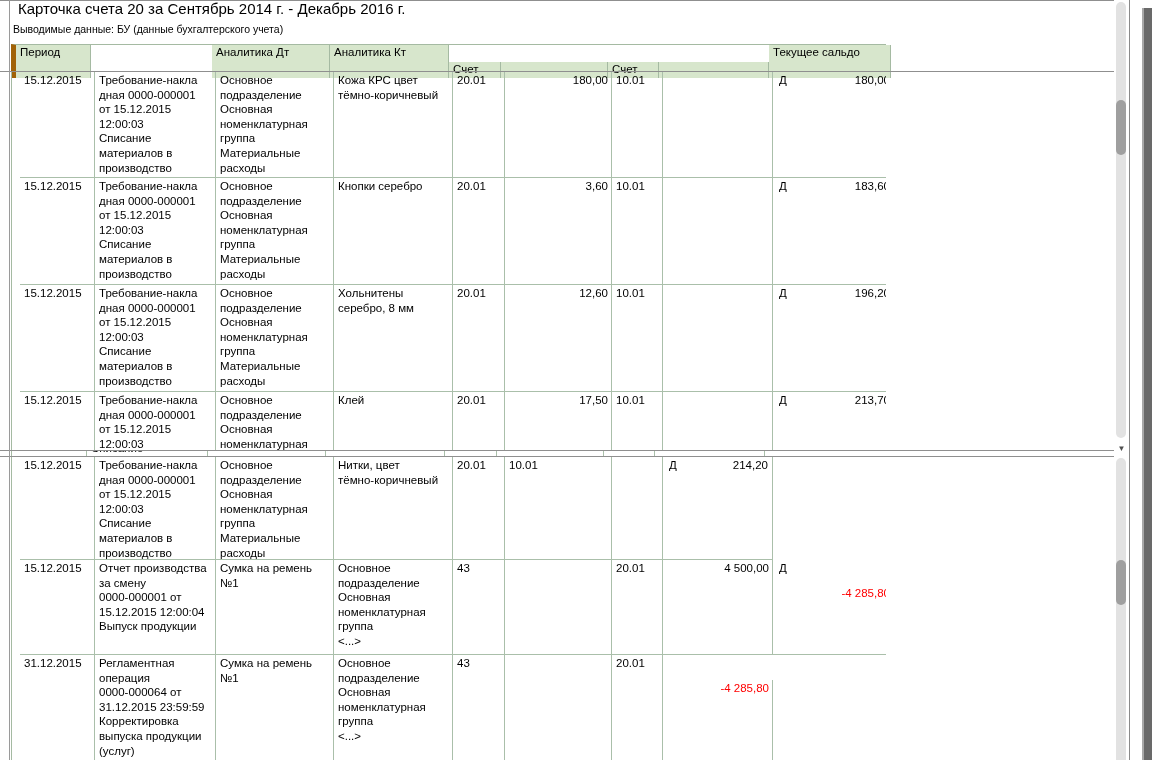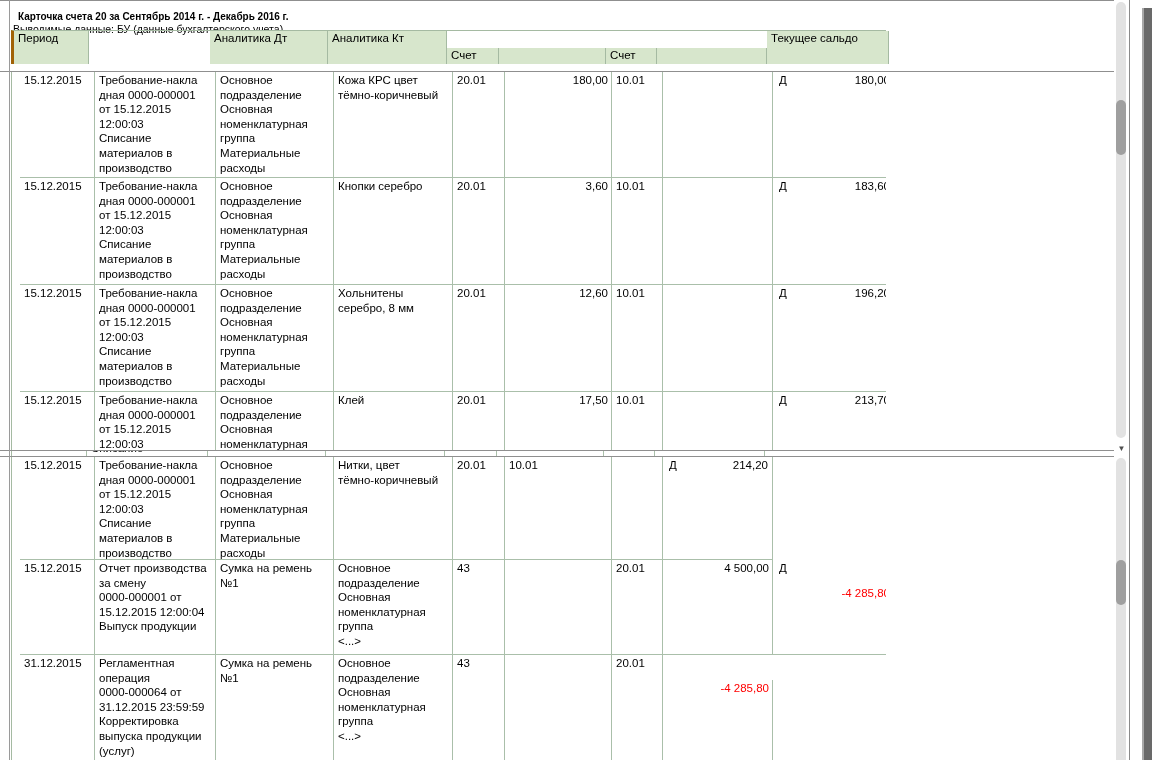--- a/index.html
+++ b/index.html
@@ -4,31 +4,31 @@
 <style>
   * { margin:0; padding:0; box-sizing:border-box; }
   html,body { background:#fff; }
   .screen {
     position:relative; width:1152px; height:760px; overflow:hidden;
     background:#ffffff; font-family:"Liberation Sans", sans-serif; color:#000;
   }
   .hline { position:absolute; left:0; width:1114px; height:1px; background:#8f8f8f; }
   .vline { position:absolute; top:0; width:1px; height:760px; background:#9a9a9a; }
 
-  .title { position:absolute; left:18px; top:11px; font-size:10px; font-weight:bold; white-space:nowrap; }
+  .title { position:absolute; left:18px; top:0; font-size:15px; font-weight:normal; white-space:nowrap; }
   .subtitle { position:absolute; left:13px; top:23px; font-size:10.5px; white-space:nowrap; }
 
   .pane { position:absolute; left:0; width:1114px; overflow:hidden; background:#fff; }
   .pane-top { top:0; height:450px; }
   .pane-bottom { top:451px; height:309px; }
 
   .grid9 { display:grid; grid-template-columns:75px 121px 118px 119px 52px 107px 51px 110px 122px; width:875px; }
 
   
-  .thead { position:absolute; left:11px; top:30px; border-top:1px solid #a5baa2; border-left:3px solid #a16207;
+  .thead { position:absolute; left:11px; top:44px; border-top:1px solid #a5baa2; border-left:5px solid #a16207;
            grid-template-rows:17px 16px; font-size:11.5px; }
   .th { background:#d7e6cc; border-right:1px solid #a5baa2; padding:1px 0 0 4px; overflow:hidden; white-space:nowrap; }
   .th.span2 { grid-row:1 / span 2; }
   .th.group { text-align:left; border-bottom:1px solid #a5baa2; padding-left:0;margin-top:28px; }
 
   
   .rows { position:absolute; left:11px; width:875px; }
   .trow { border-left:1px solid #a5baa2; font-size:11.5px; line-height:14.6px; overflow:hidden;padding-left:8px; }
   .c { border-right:1px solid #aabfaa; border-bottom:1px solid #aabfaa; padding:1px 3px 0 4px;
        white-space:pre-line; overflow:hidden; }

